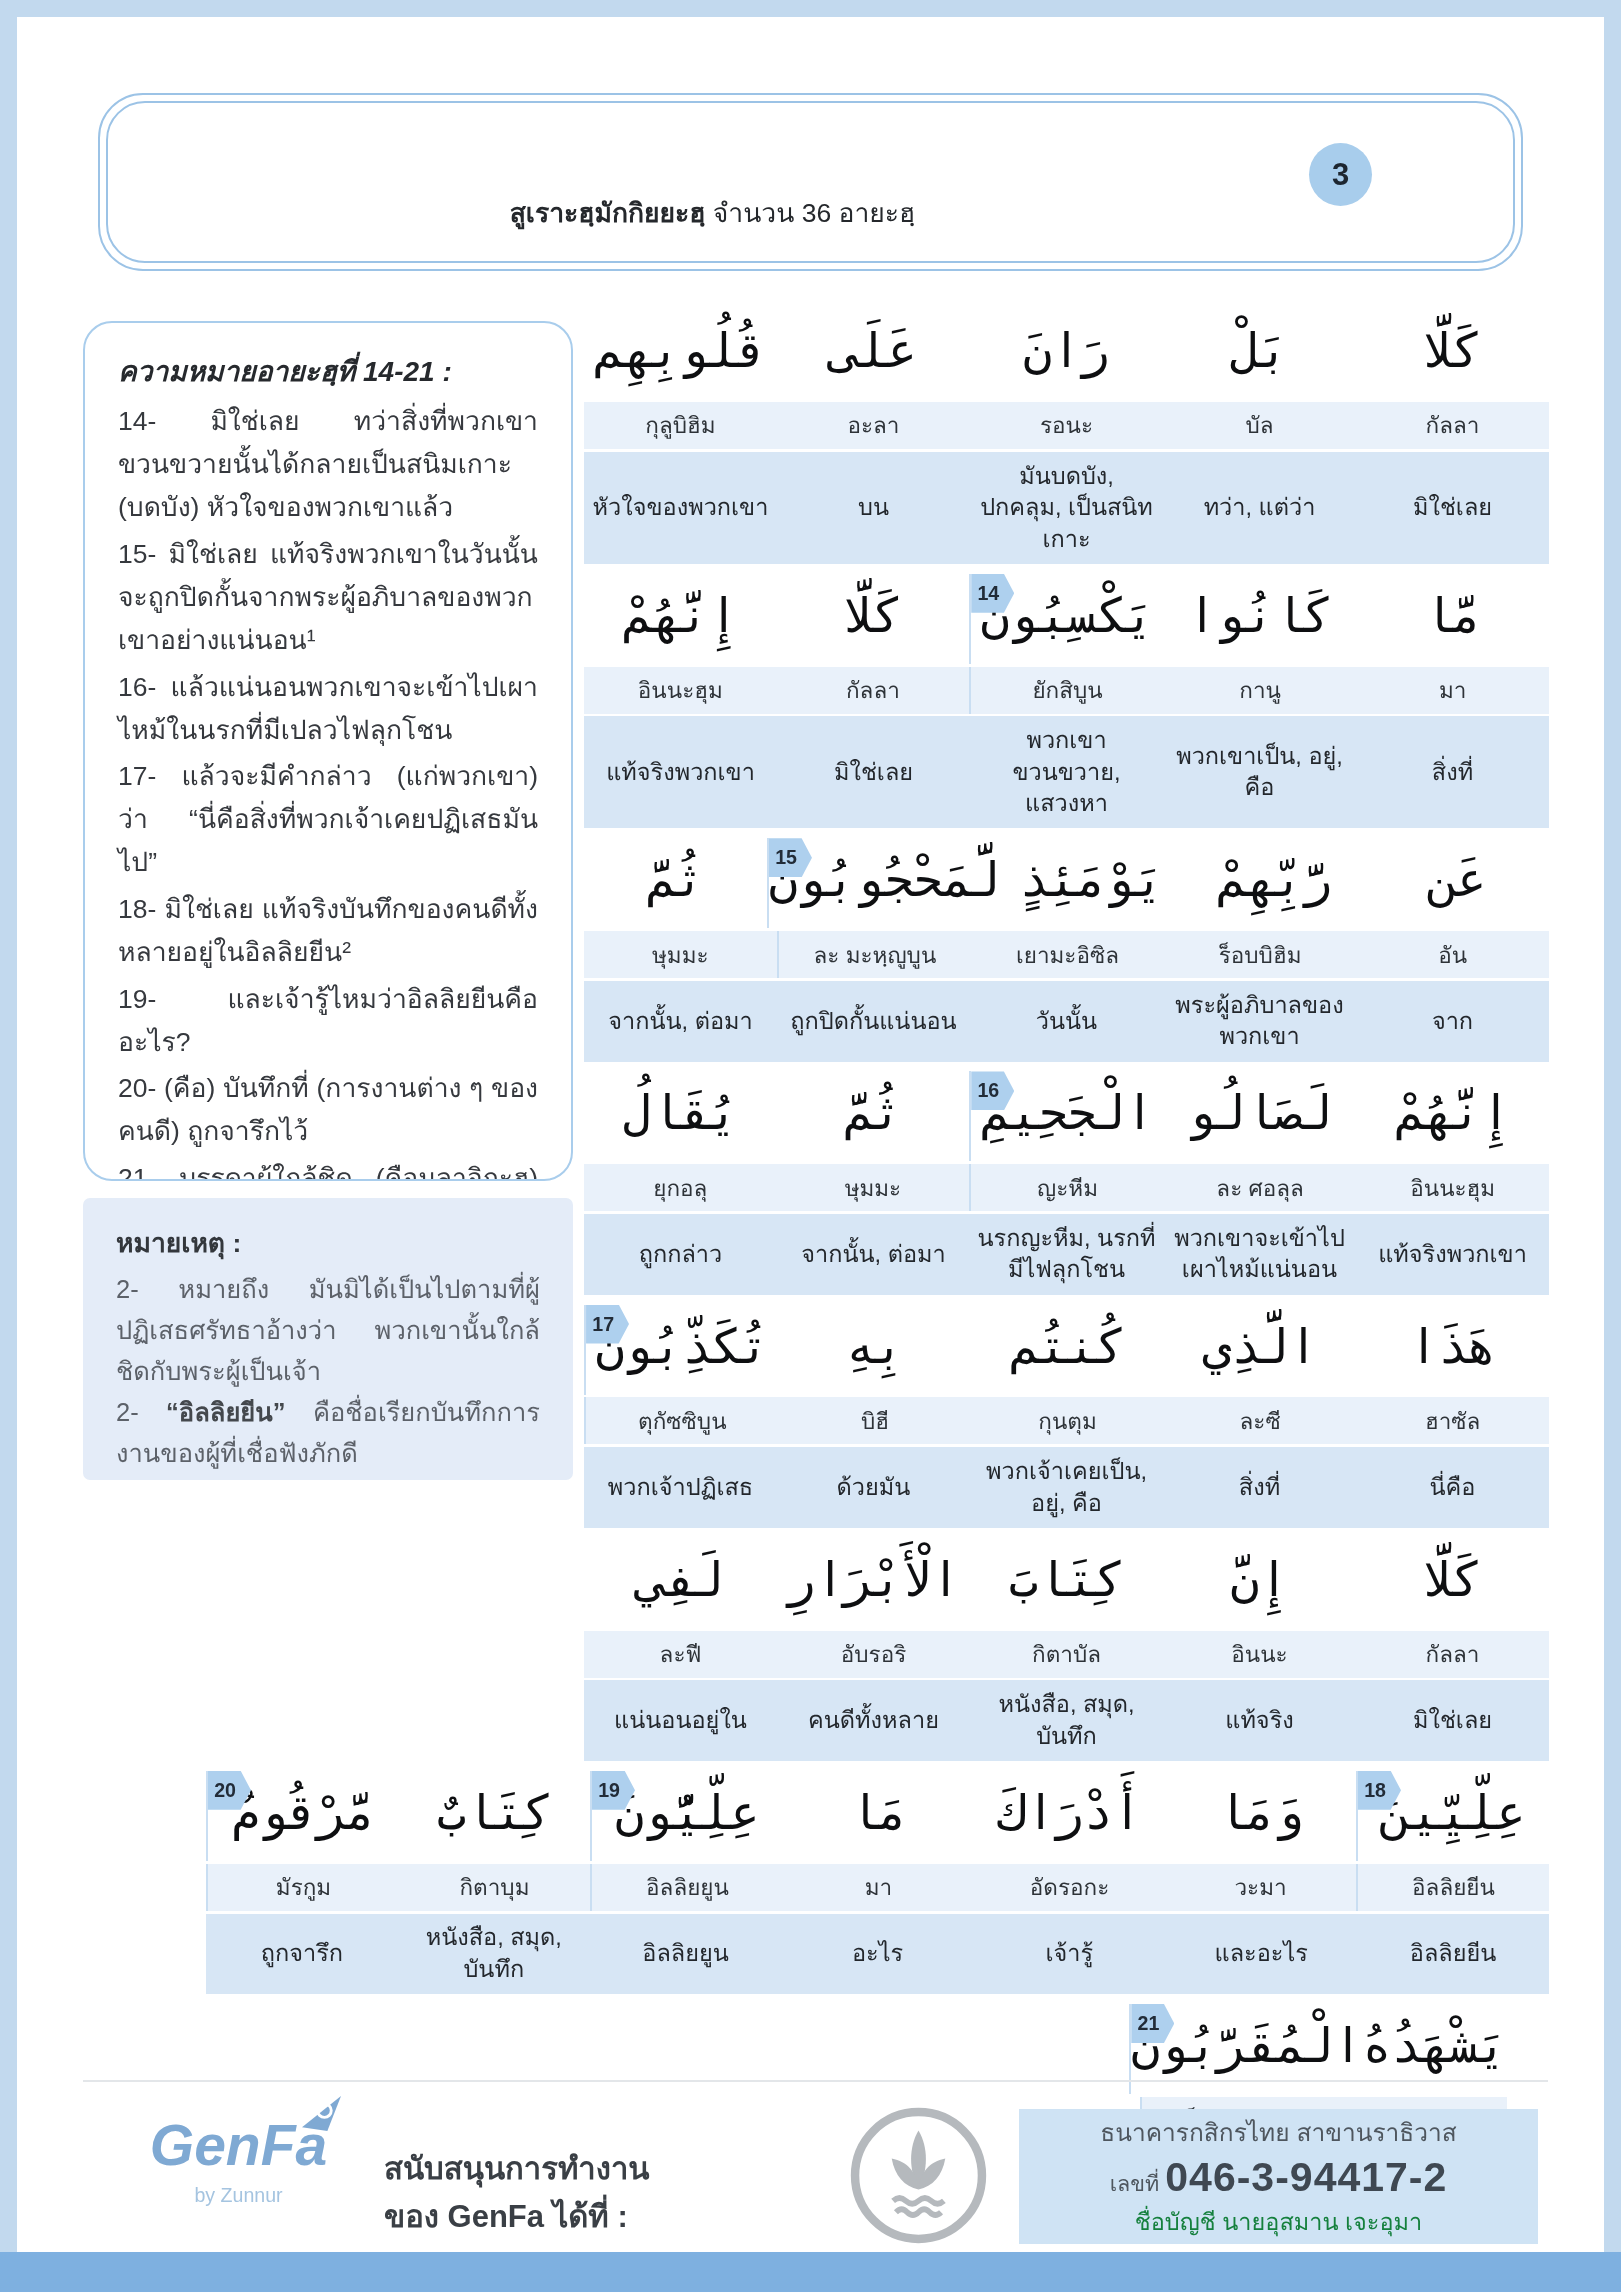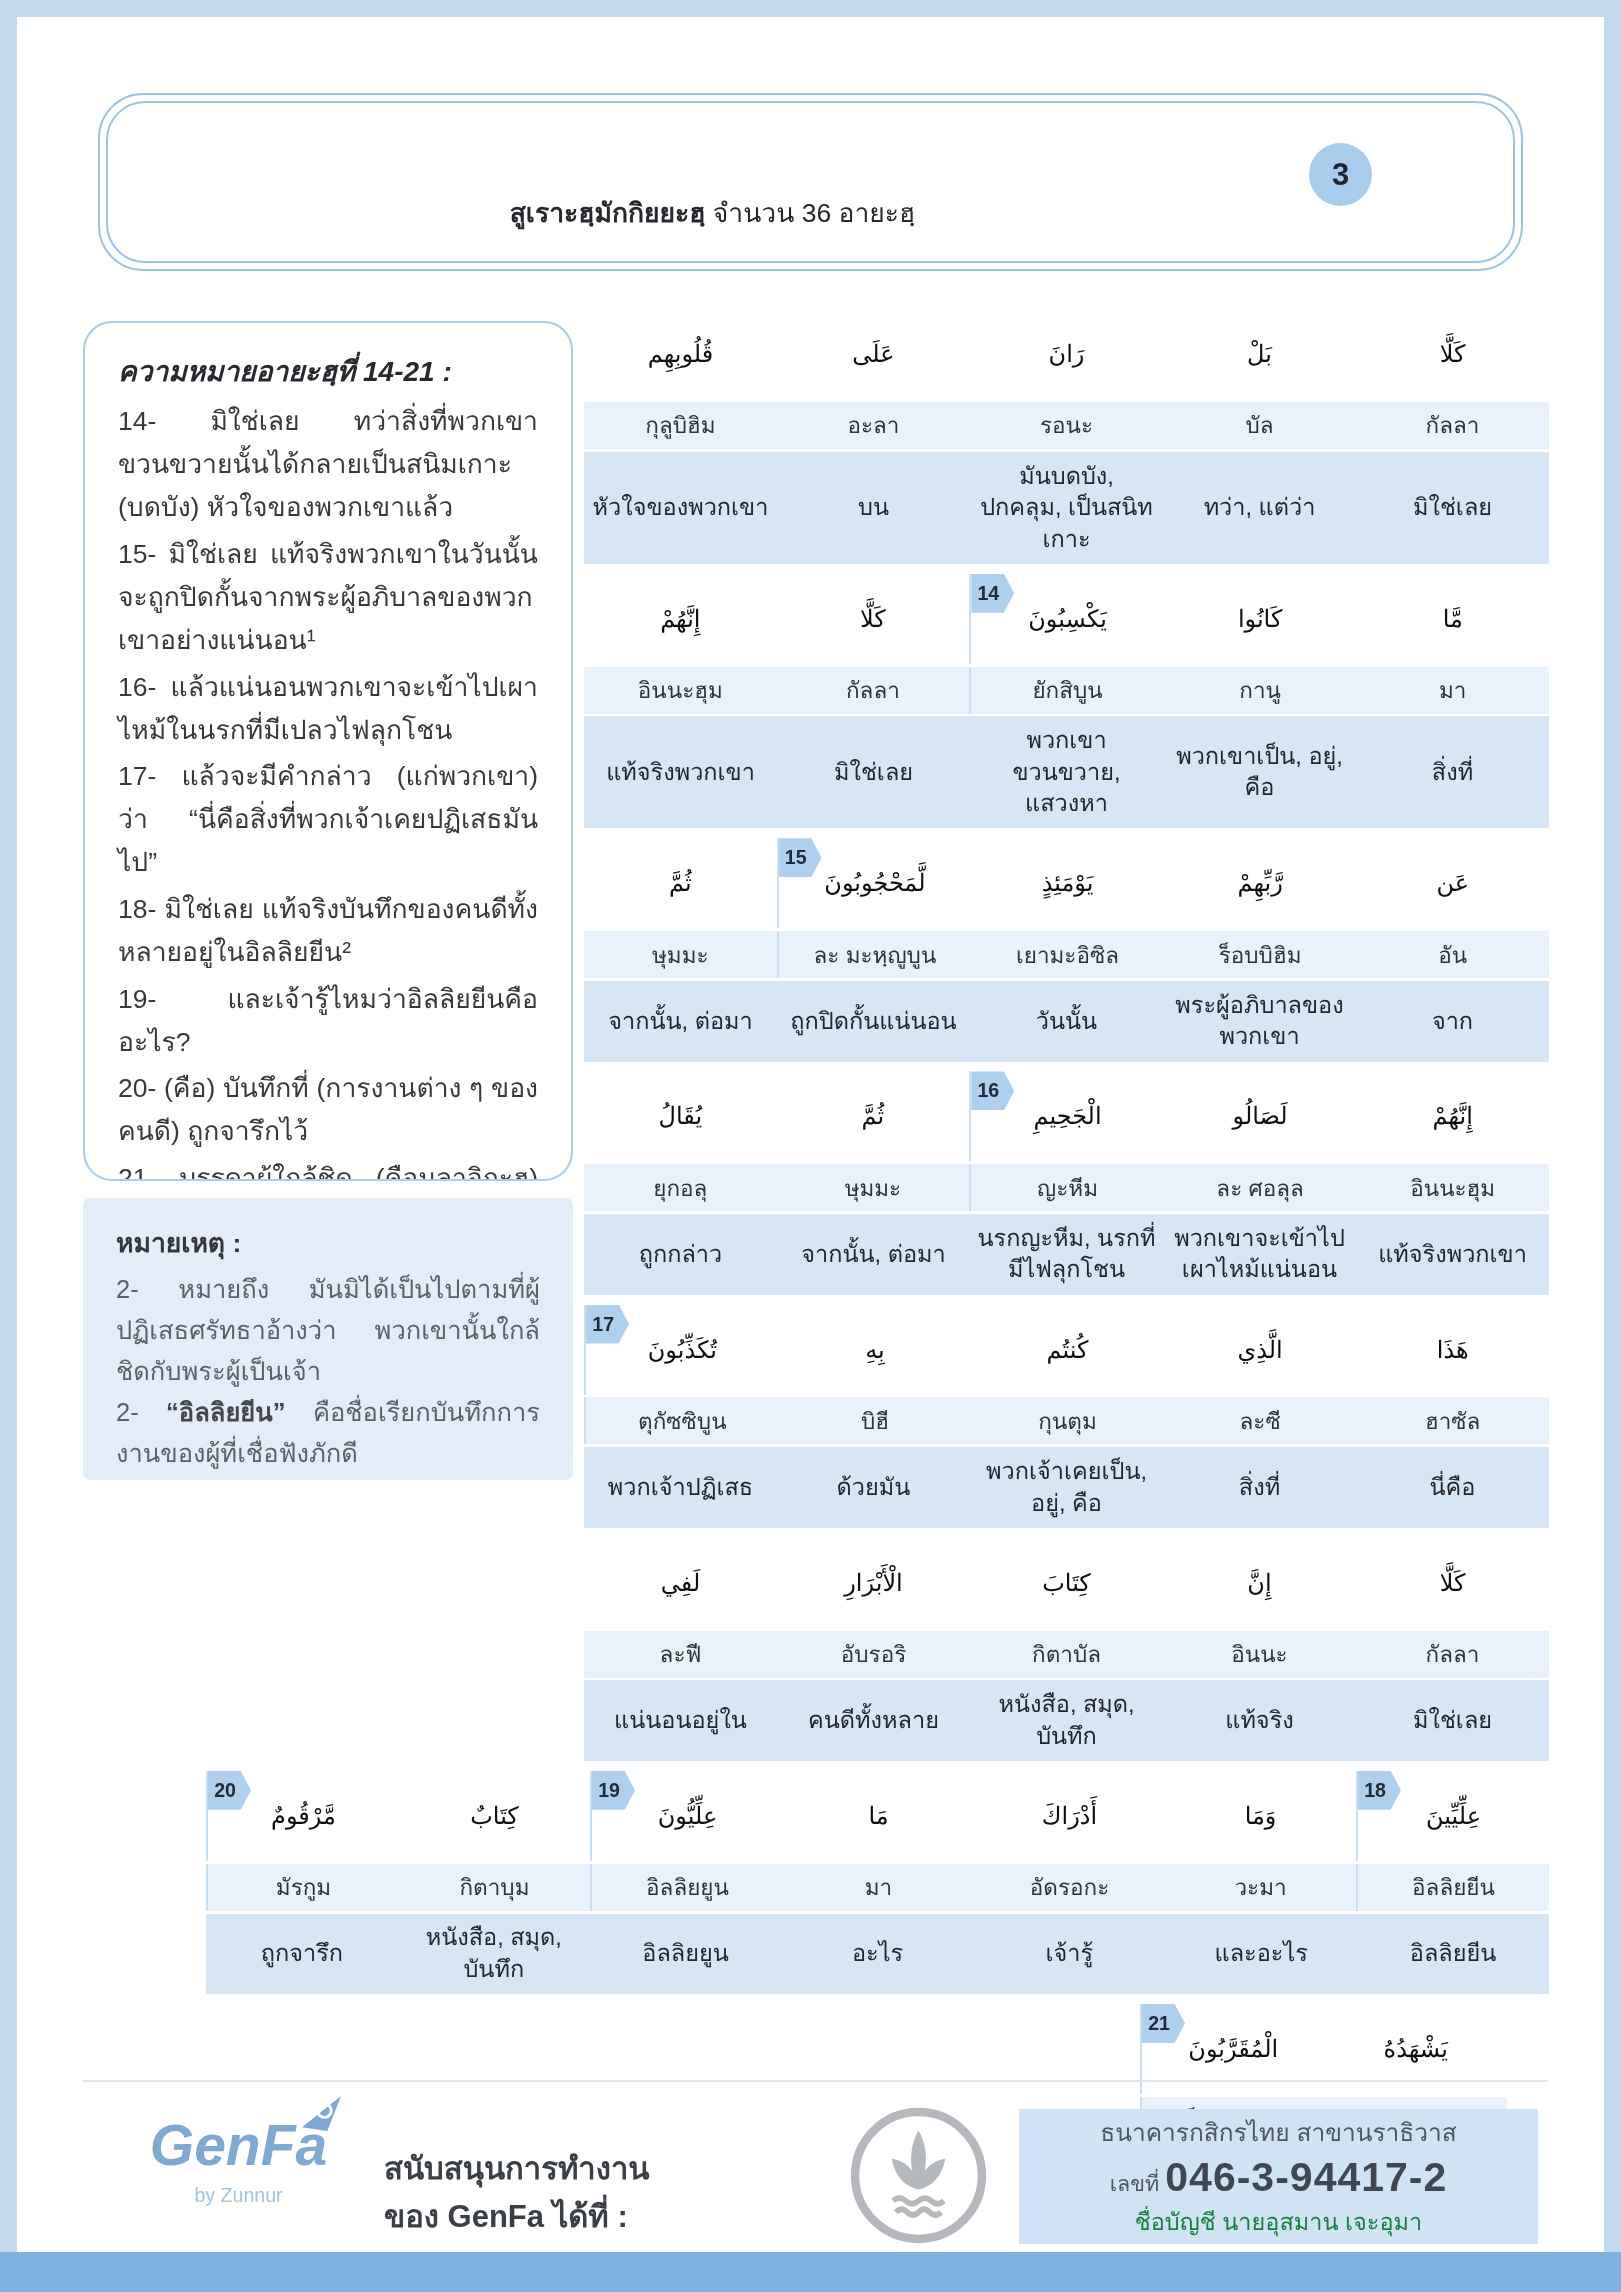--- a/index.html
+++ b/index.html
@@ -39,21 +39,21 @@
   .words{position:absolute;left:206px;top:309px;width:1343px;direction:rtl;}
   .wrow{margin:0 0 9.8px auto;direction:rtl;}
   .w5{width:965px;}
   .w7{width:1343px;}
   .w2{width:367px;margin-right:42px;}
   .band{display:flex;direction:rtl;}
   .band.ar{height:90px;}
   .band.tr{margin-top:2.9px;background:#e9f1fa;min-height:47px;}
   .band.mn{margin-top:2.9px;background:#d7e6f5;}
   .acell{flex:1;position:relative;display:flex;align-items:center;justify-content:center;direction:rtl;}
-  .artxt{font-family:Liberation Sans, sans-serif;font-size:24px;color:#0e0f11;line-height:1;text-align:center;}
+  .artxt{font-family:Liberation Mono, monospace;font-size:48px;color:#0e0f11;line-height:1;text-align:center;}
   .tcell{flex:1;display:flex;align-items:center;justify-content:center;direction:ltr;
          font-size:22.5px;color:#2e3338;padding:2px 3.9px;box-sizing:border-box;}
   .mcell{flex:1;display:flex;align-items:center;justify-content:center;direction:ltr;text-align:center;
          font-size:23.5px;line-height:1.34;color:#23272c;padding:8.8px 5.9px;box-sizing:border-box;}
   .vline{border-left:2px solid #c9def2;}
   .badge{position:absolute;top:0;left:0;width:43px;height:39px;background:#aed0ee;color:#222c38;
          font-size:19.6px;font-weight:bold;display:flex;align-items:center;justify-content:center;
          padding-right:8.8px;box-sizing:border-box;
          clip-path:polygon(0 0,76% 0,100% 50%,76% 100%,0 100%);}
 

